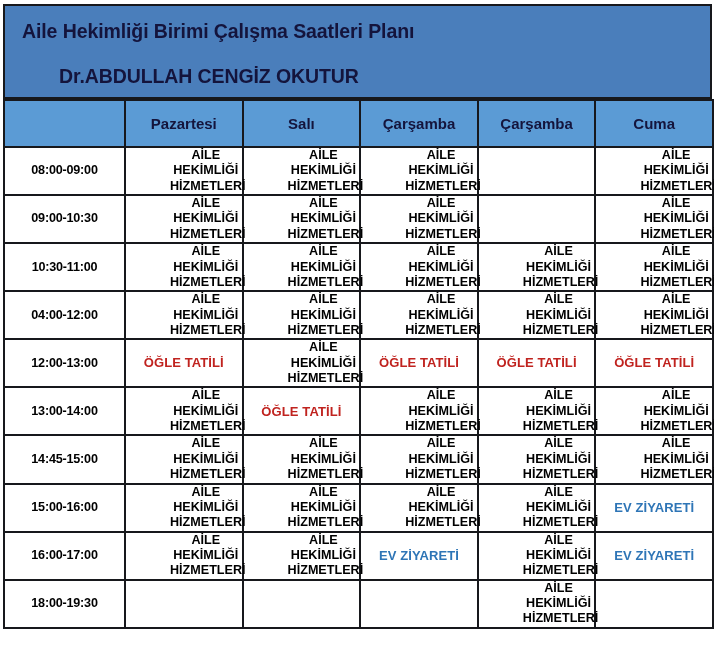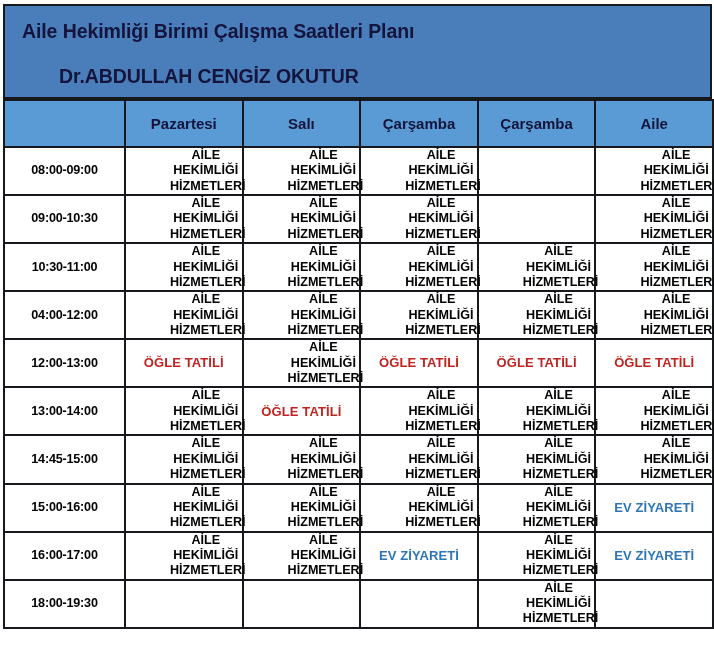--- a/index.html
+++ b/index.html
@@ -111,21 +111,21 @@
         <col class="c-day">
         <col class="c-day">
     </colgroup>
     <thead>
       <tr>
         <th></th>
         <th>Pazartesi</th>
         <th>Salı</th>
         <th>Çarşamba</th>
         <th>Çarşamba</th>
-        <th>Aile</th>
+        <th>Cuma</th>
       </tr>
     </thead>
     <tbody id="schedule-body">
         <tr>
           <td class="time-cell">08:00-09:00</td>
           <td>
             <span class="cell-text v-service">AİLE HEKİMLİĞİ HİZMETLERİ</span>
           </td>
           <td>
             <span class="cell-text v-service">AİLE HEKİMLİĞİ HİZMETLERİ</span>

